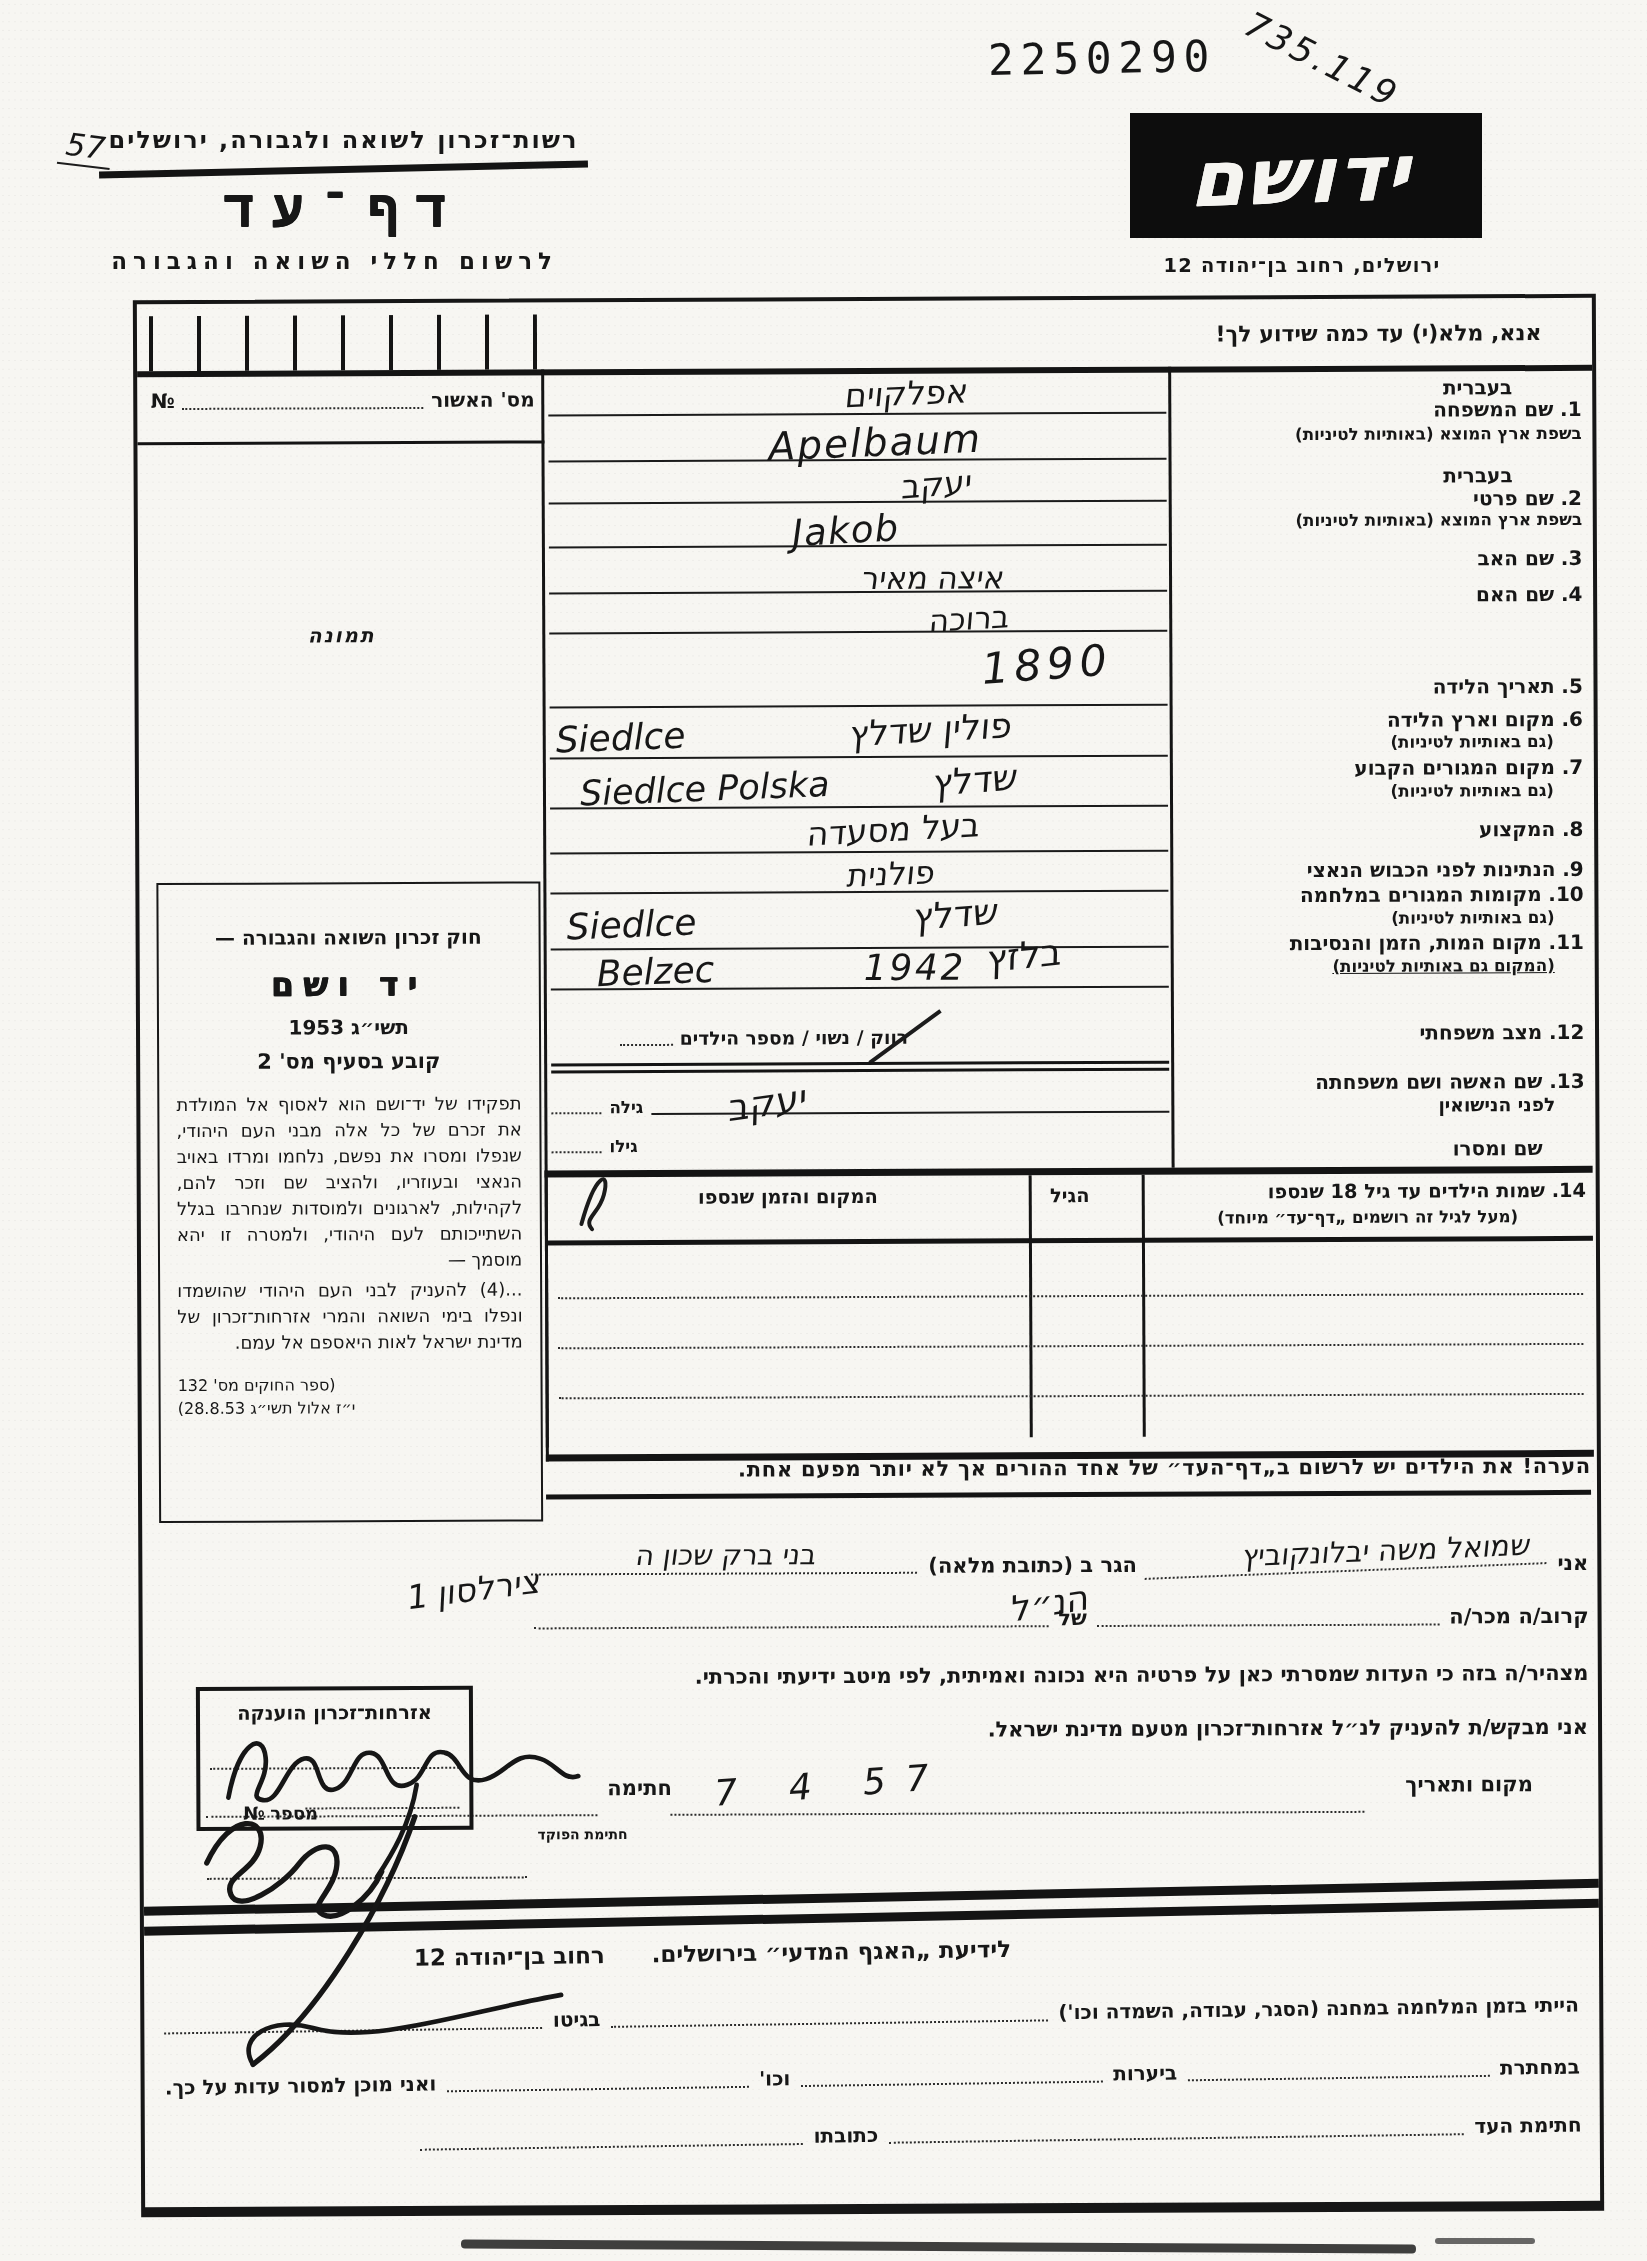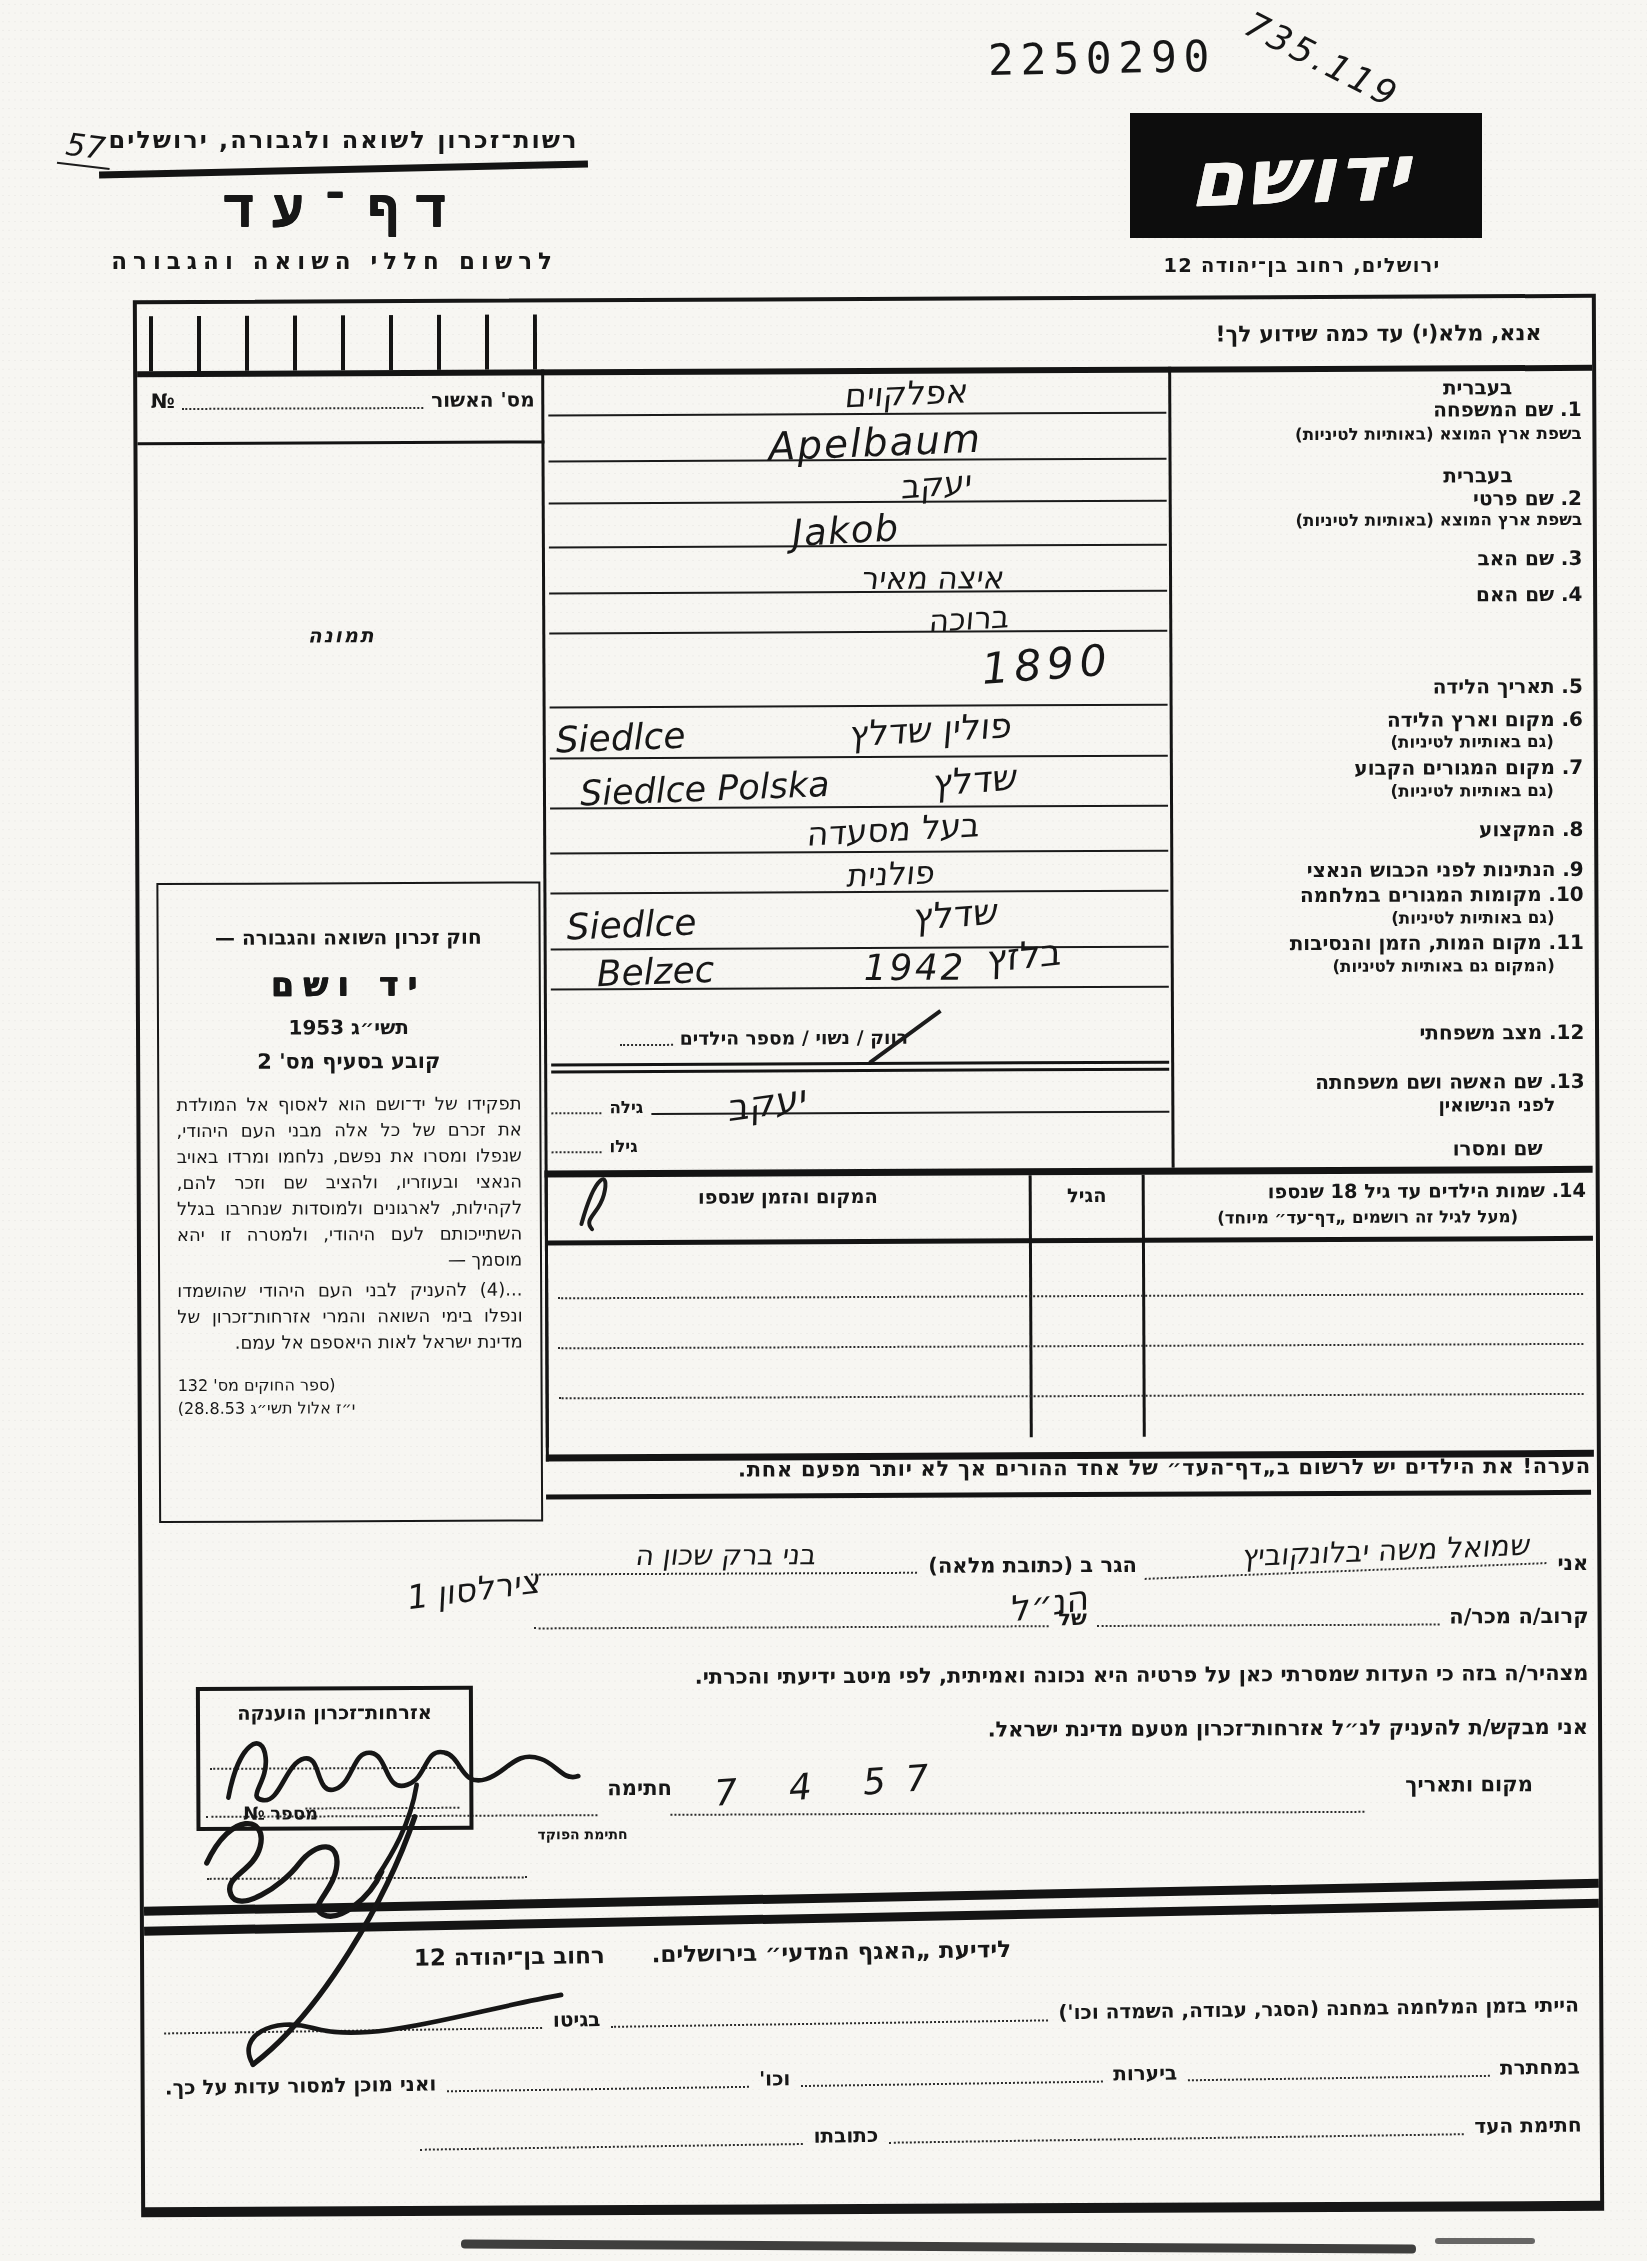--- a/index.html
+++ b/index.html
@@ -118,21 +118,21 @@
     <div class="flabel" style="right:10.7px;top:586px;">
       <span>10.</span>
         <span>מקומות המגורים במלחמה</span>
       </div>
     <div class="sublabel" style="right:40px;top:610px;">(גם באותיות לטיניות)</div>
 
     <div class="flabel" style="right:10.7px;top:634px;">
       <span>11.</span>
         <span>מקום המות, הזמן והנסיבות</span>
       </div>
-    <div class="sublabel" style="right:40px;top:658px;">(המקום גם באותיות לטיניות)</div>
+    <div class="sublabel" style="right:40px;top:658px;text-decoration:underline;">(המקום גם באותיות לטיניות)</div>
 
     <div class="flabel" style="right:10.7px;top:724px;">
       <span>12.</span>
         <span>מצב משפחתי</span>
       </div>
 
     <div class="flabel" style="right:10.7px;top:773px;">
       <span>13.</span>
         <span>שם האשה ושם משפחתה</span>
       </div>
@@ -209,21 +209,21 @@
       <div class="abs rule" style="left:594px;top:0;width:3.3px;height:262px;"></div>
       <div class="abs rule" style="left:0;top:63px;width:1045px;height:5.3px;"></div>
 
       <div class="abs" style="right:6.7px;top:6.7px;width:437px;text-align:right;">
         <div class="flabel" style="position:static;font-size:19.4px;">
           <span>14.</span>
             <span>שמות הילדים עד גיל 18 שנספו</span>
           </div>
         <div class="b" style="font-size:16.7px;margin-top:5.3px;text-align:center;">(מעל לגיל זה רושמים „דף־עד״ מיוחד)</div>
       </div>
-      <div class="abs b" style="left:484px;top:9.3px;width:110px;text-align:center;font-size:19.4px;">הגיל</div>
+      <div class="abs b" style="left:467px;top:9.3px;width:110px;text-align:center;font-size:19.4px;">הגיל</div>
       <div class="abs b" style="left:6.7px;top:9.3px;width:467px;text-align:center;font-size:19.4px;">המקום והזמן שנספו</div>
 
       <div class="abs dl" style="left:10px;top:115px;width:1025px;"></div>
       <div class="abs dl" style="left:10px;top:165px;width:1025px;"></div>
       <div class="abs dl" style="left:10px;top:215px;width:1025px;"></div>
     </div>
     <svg class="abs" style="left:431px;top:858px;z-index:2;" width="47" height="73" viewBox="0 0 70 110">
       <path d="M14 96 C36 18 58 14 48 52 C40 82 16 88 30 104" stroke="#1b1b1b" stroke-width="6" fill="none" stroke-linecap="round"></path>
     </svg>
 

